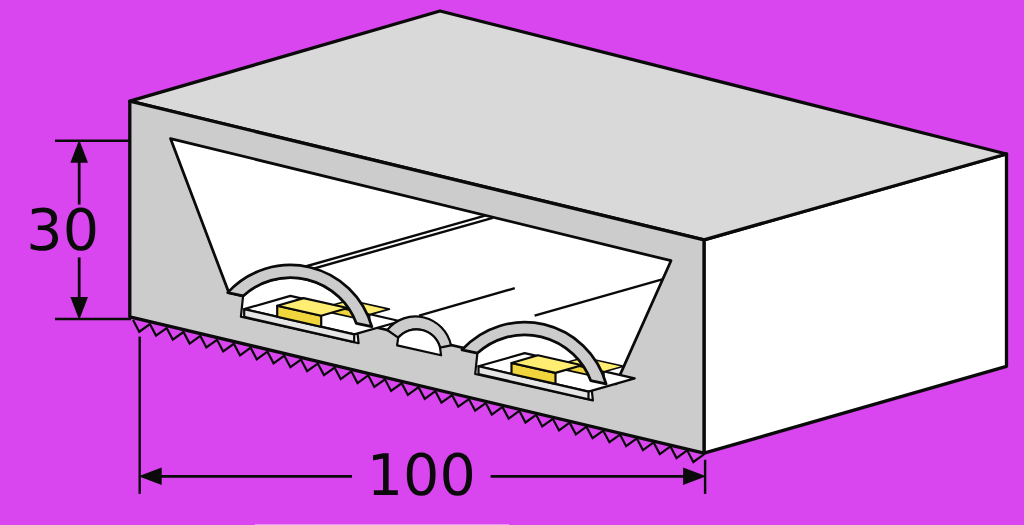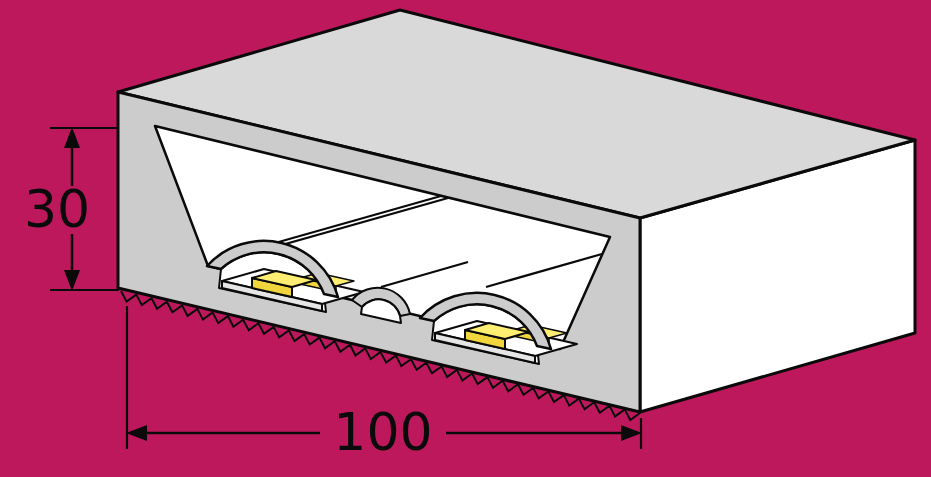--- a/index.html
+++ b/index.html
@@ -1,20 +1,20 @@
 <!DOCTYPE html>
 <html><head>
 <meta charset="utf-8">
 <style>
   html, body { margin: 0; padding: 0; background: #ffffff; }
   .stage {
     position: relative;
     width: 931px;
     height: 477px;
-    background: #be185d;
+    background: #d946ef;
     overflow: hidden;
     font-family: "DejaVu Sans", sans-serif;
   }
   svg { display: block; }
   .outline { stroke: #0a0a0a; stroke-linejoin: round; }
   .dim-label {
     font-family: "DejaVu Sans", sans-serif;
     font-size: 52px;
     fill: #0a0a0a;
   }

